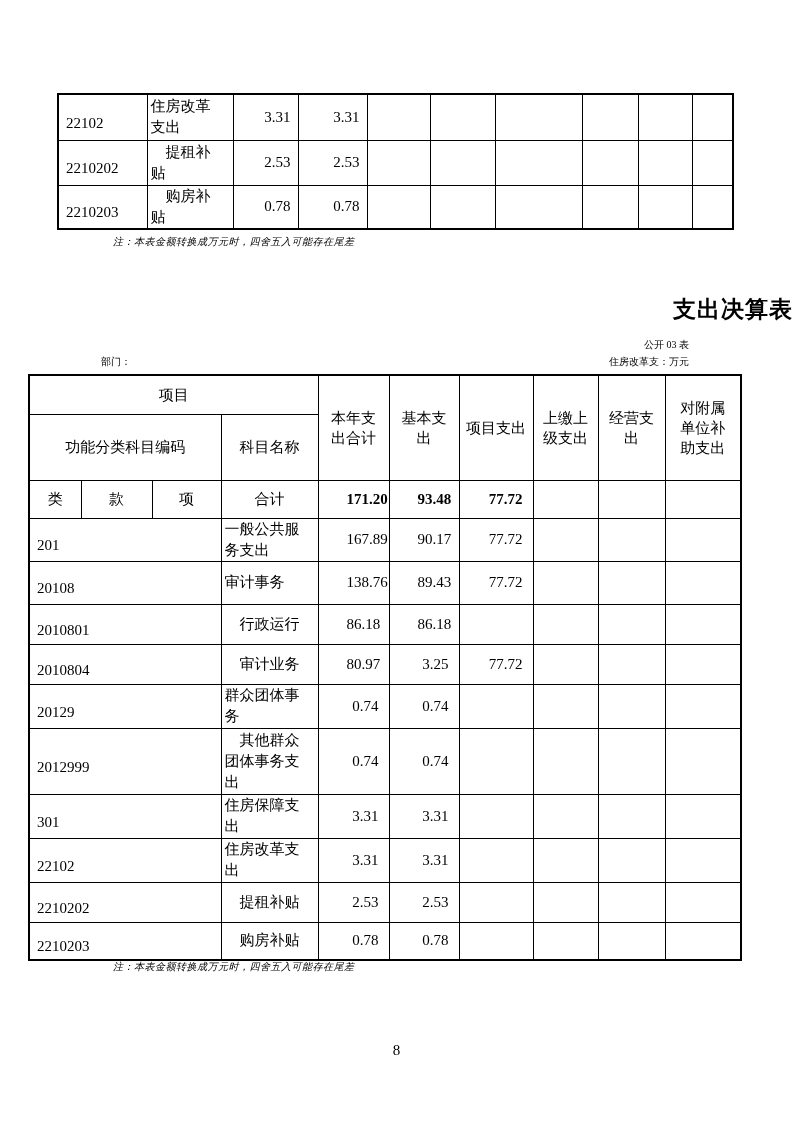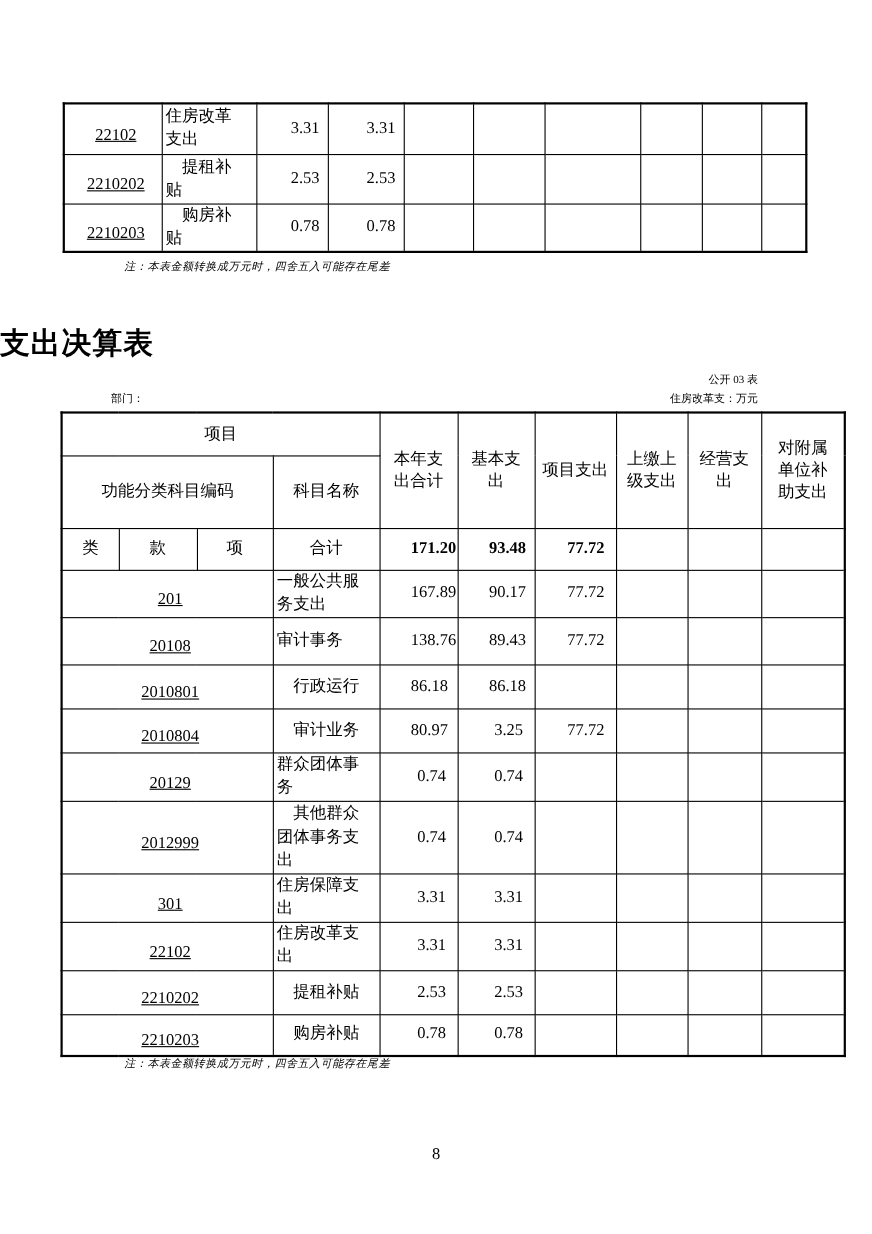--- a/index.html
+++ b/index.html
@@ -4,34 +4,34 @@
 <style>
   html,body{margin:0;padding:0;}
   body{
     width:793px;height:1122px;background:#ffffff;position:relative;
     font-family:"Liberation Serif","DejaVu Serif",serif;color:#000;
   }
   .abs{position:absolute;}
   table.grid{border-collapse:collapse;table-layout:fixed;background:#fff;}
   table.grid{border:2px solid #000;}
   table.grid td{border:1.5px solid #000;vertical-align:middle;font-size:15px;overflow:hidden;}
-  td.code{text-align:center;padding:12px 2px 0 7px;text-decoration:underline;}
+  td.code{text-align:left;padding:12px 2px 0 7px;}
   td.name{text-align:left;padding:0 3px;white-space:pre;line-height:21px;}
   td.num{text-align:right;padding-right:10px;font-variant-numeric:tabular-nums;padding-left:28px;}
   td.num-t{text-align:right;padding-right:7px;}
   td.hdr{text-align:center;white-space:pre-line;line-height:20px;padding:0 2px;}
   td.bold{font-weight:bold;}
   .note{
     font-size:10px;font-style:italic;letter-spacing:0.5px;
     font-family:"Liberation Serif","DejaVu Serif",serif;
   }
   .doc-title{
-    left:0;right:0;top:294px;text-align:left;
+    left:0;right:0;top:294px;text-align:right;
     font-family:Liberation Mono, monospace;
-    font-size:27px;font-weight:bold;letter-spacing:1px;
+    font-size:23px;font-weight:bold;letter-spacing:1px;
   }
   .meta{font-size:10px;}
   .pagenum{left:0;right:0;top:1042px;text-align:center;font-size:15px;}
 </style>
 </head>
 <body>
 
 <table class="grid abs" style="left:57px;top:93px;width:675px;">
   <colgroup>
     <col style="width:89px">
@@ -89,21 +89,21 @@
   </table>
 
 <div class="abs note" style="left:113px;top:235px;">注：本表金额转换成万元时，四舍五入可能存在尾差</div>
 
 <div class="abs doc-title">支出决算表</div>
 
 <div class="abs meta" style="right:104px;top:338px;">公开 03 表</div>
 <div class="abs meta" style="left:101px;top:355px;">部门：</div>
 <div class="abs meta" style="right:104px;top:355px;">住房改革支：万元</div>
 
-<table class="grid abs" style="left:55px;top:374px;width:712px;">
+<table class="grid abs" style="left:28px;top:374px;width:712px;">
   <colgroup>
     <col style="width:52px">
       <col style="width:71px">
       <col style="width:69px">
       <col style="width:97px">
     <col style="width:71px">
       <col style="width:70px">
       <col style="width:74px">
       <col style="width:65px">
     <col style="width:67px">

